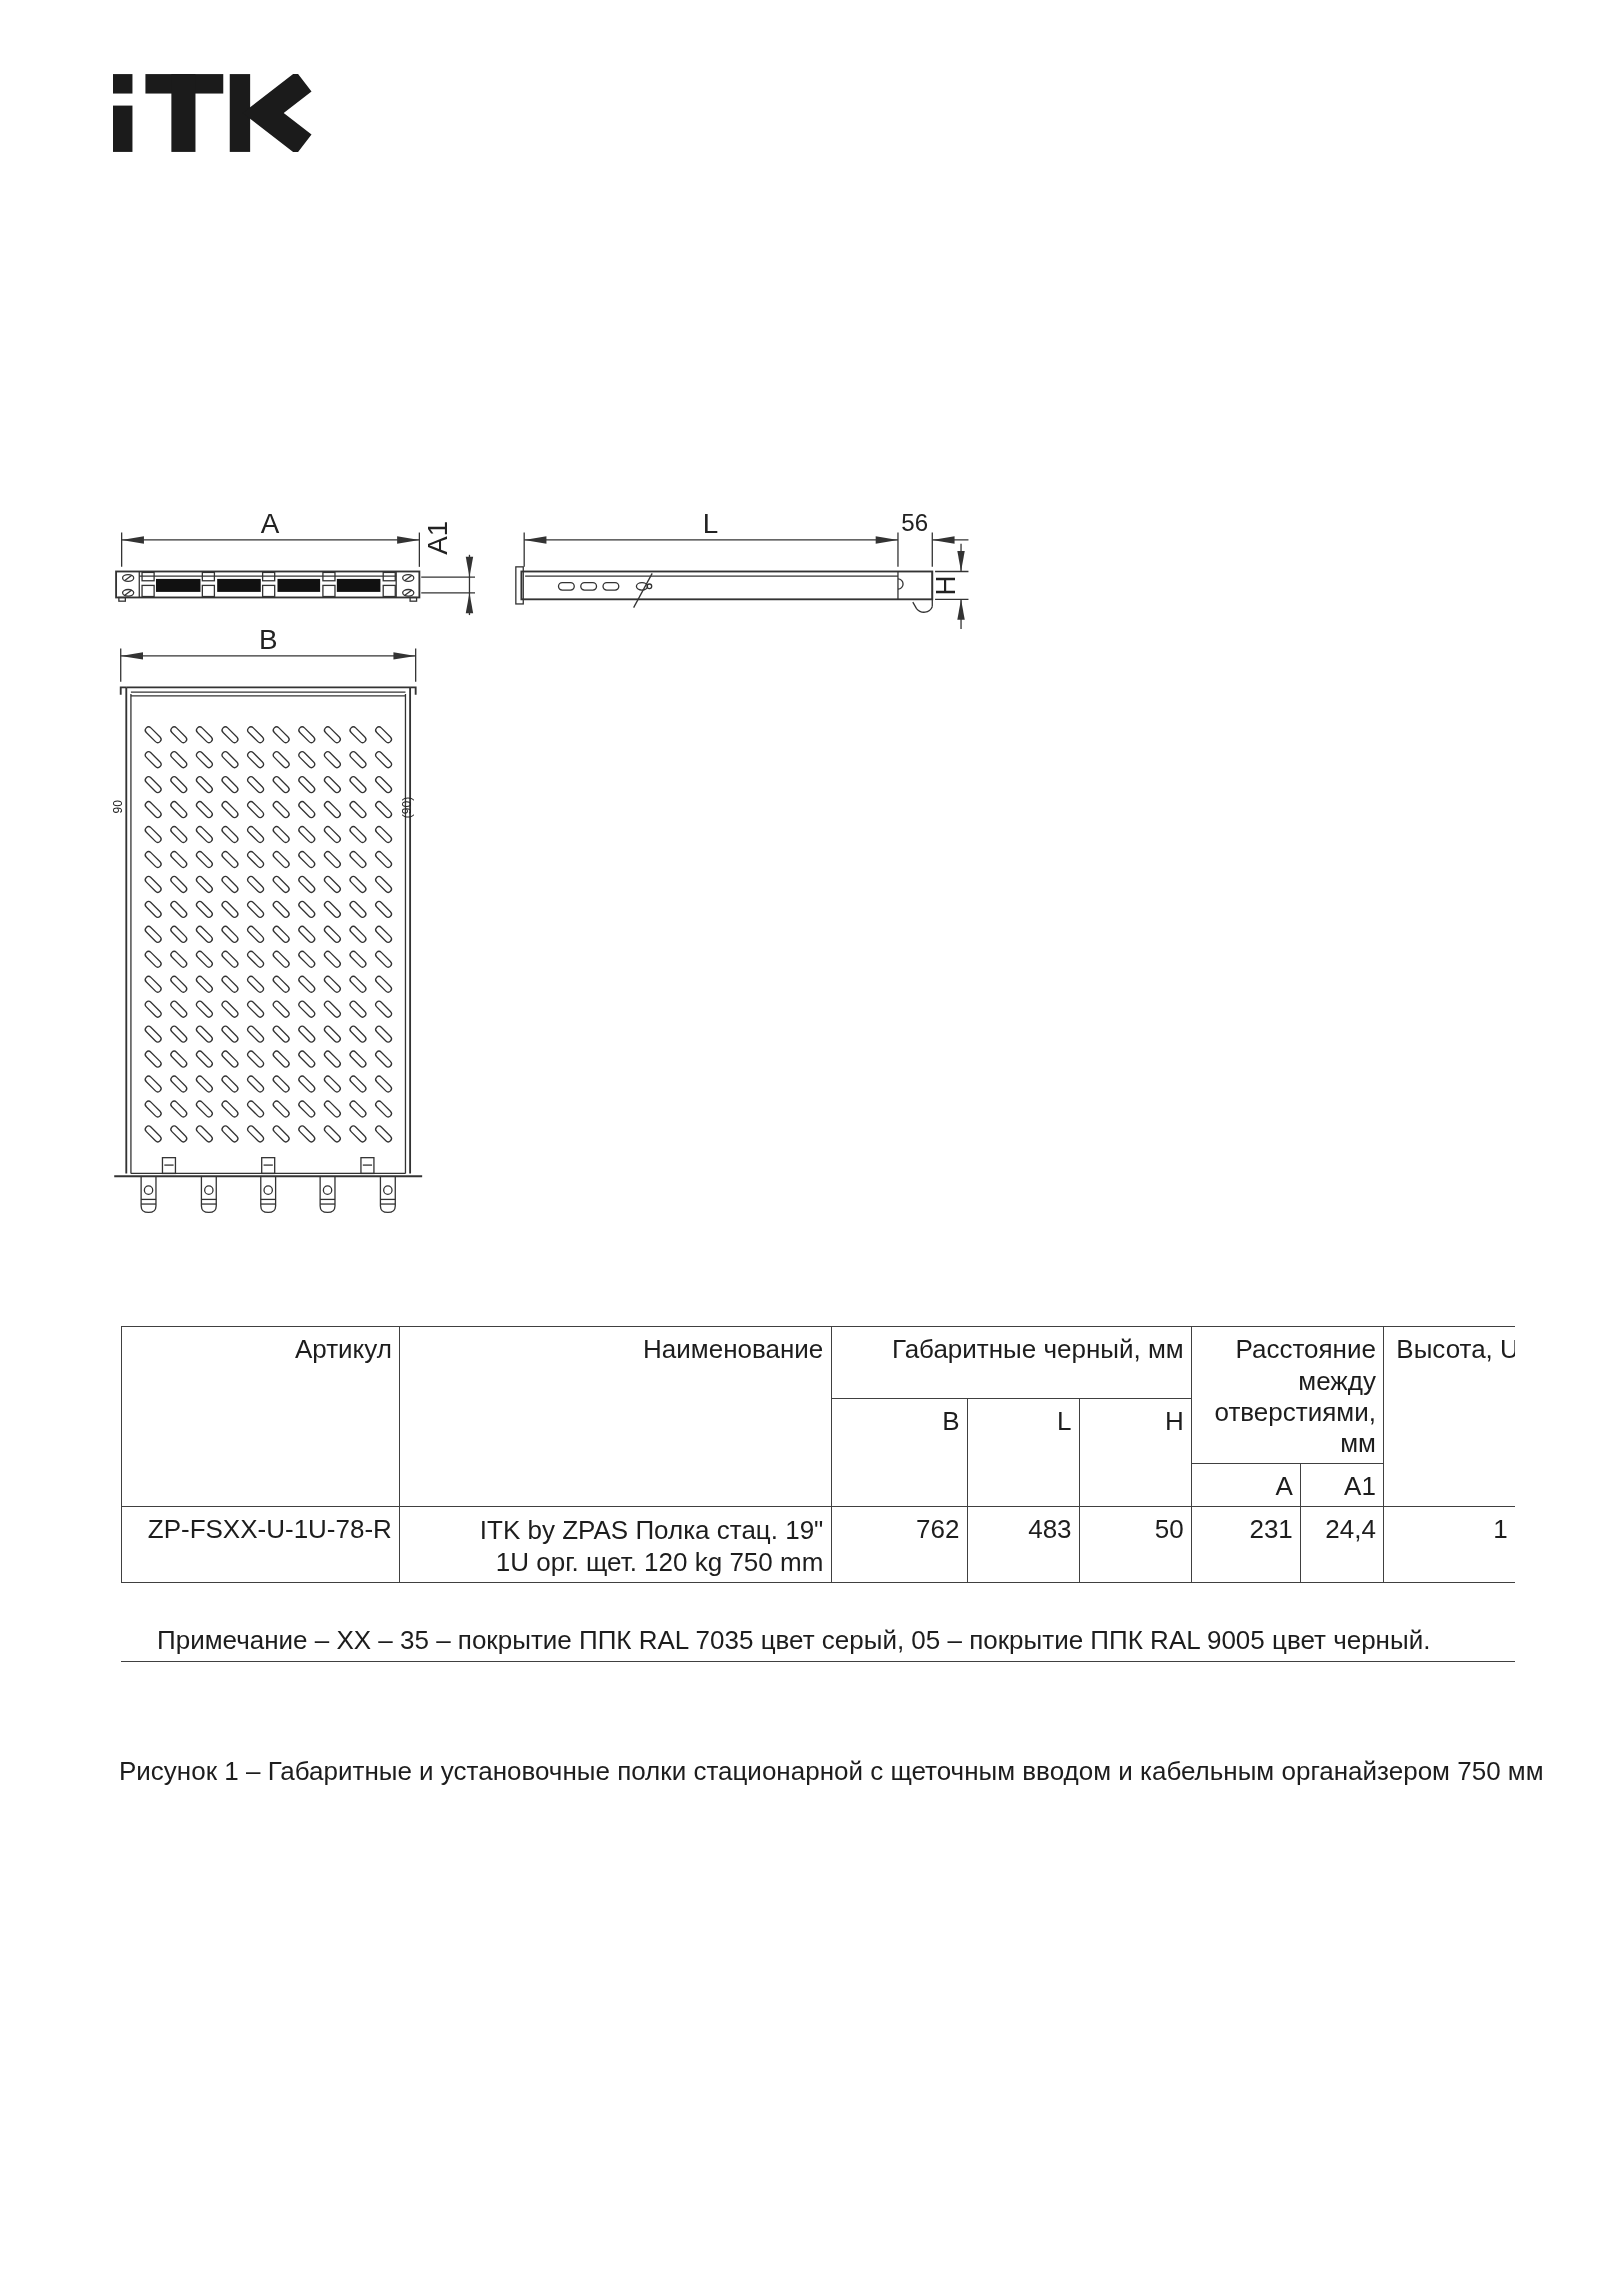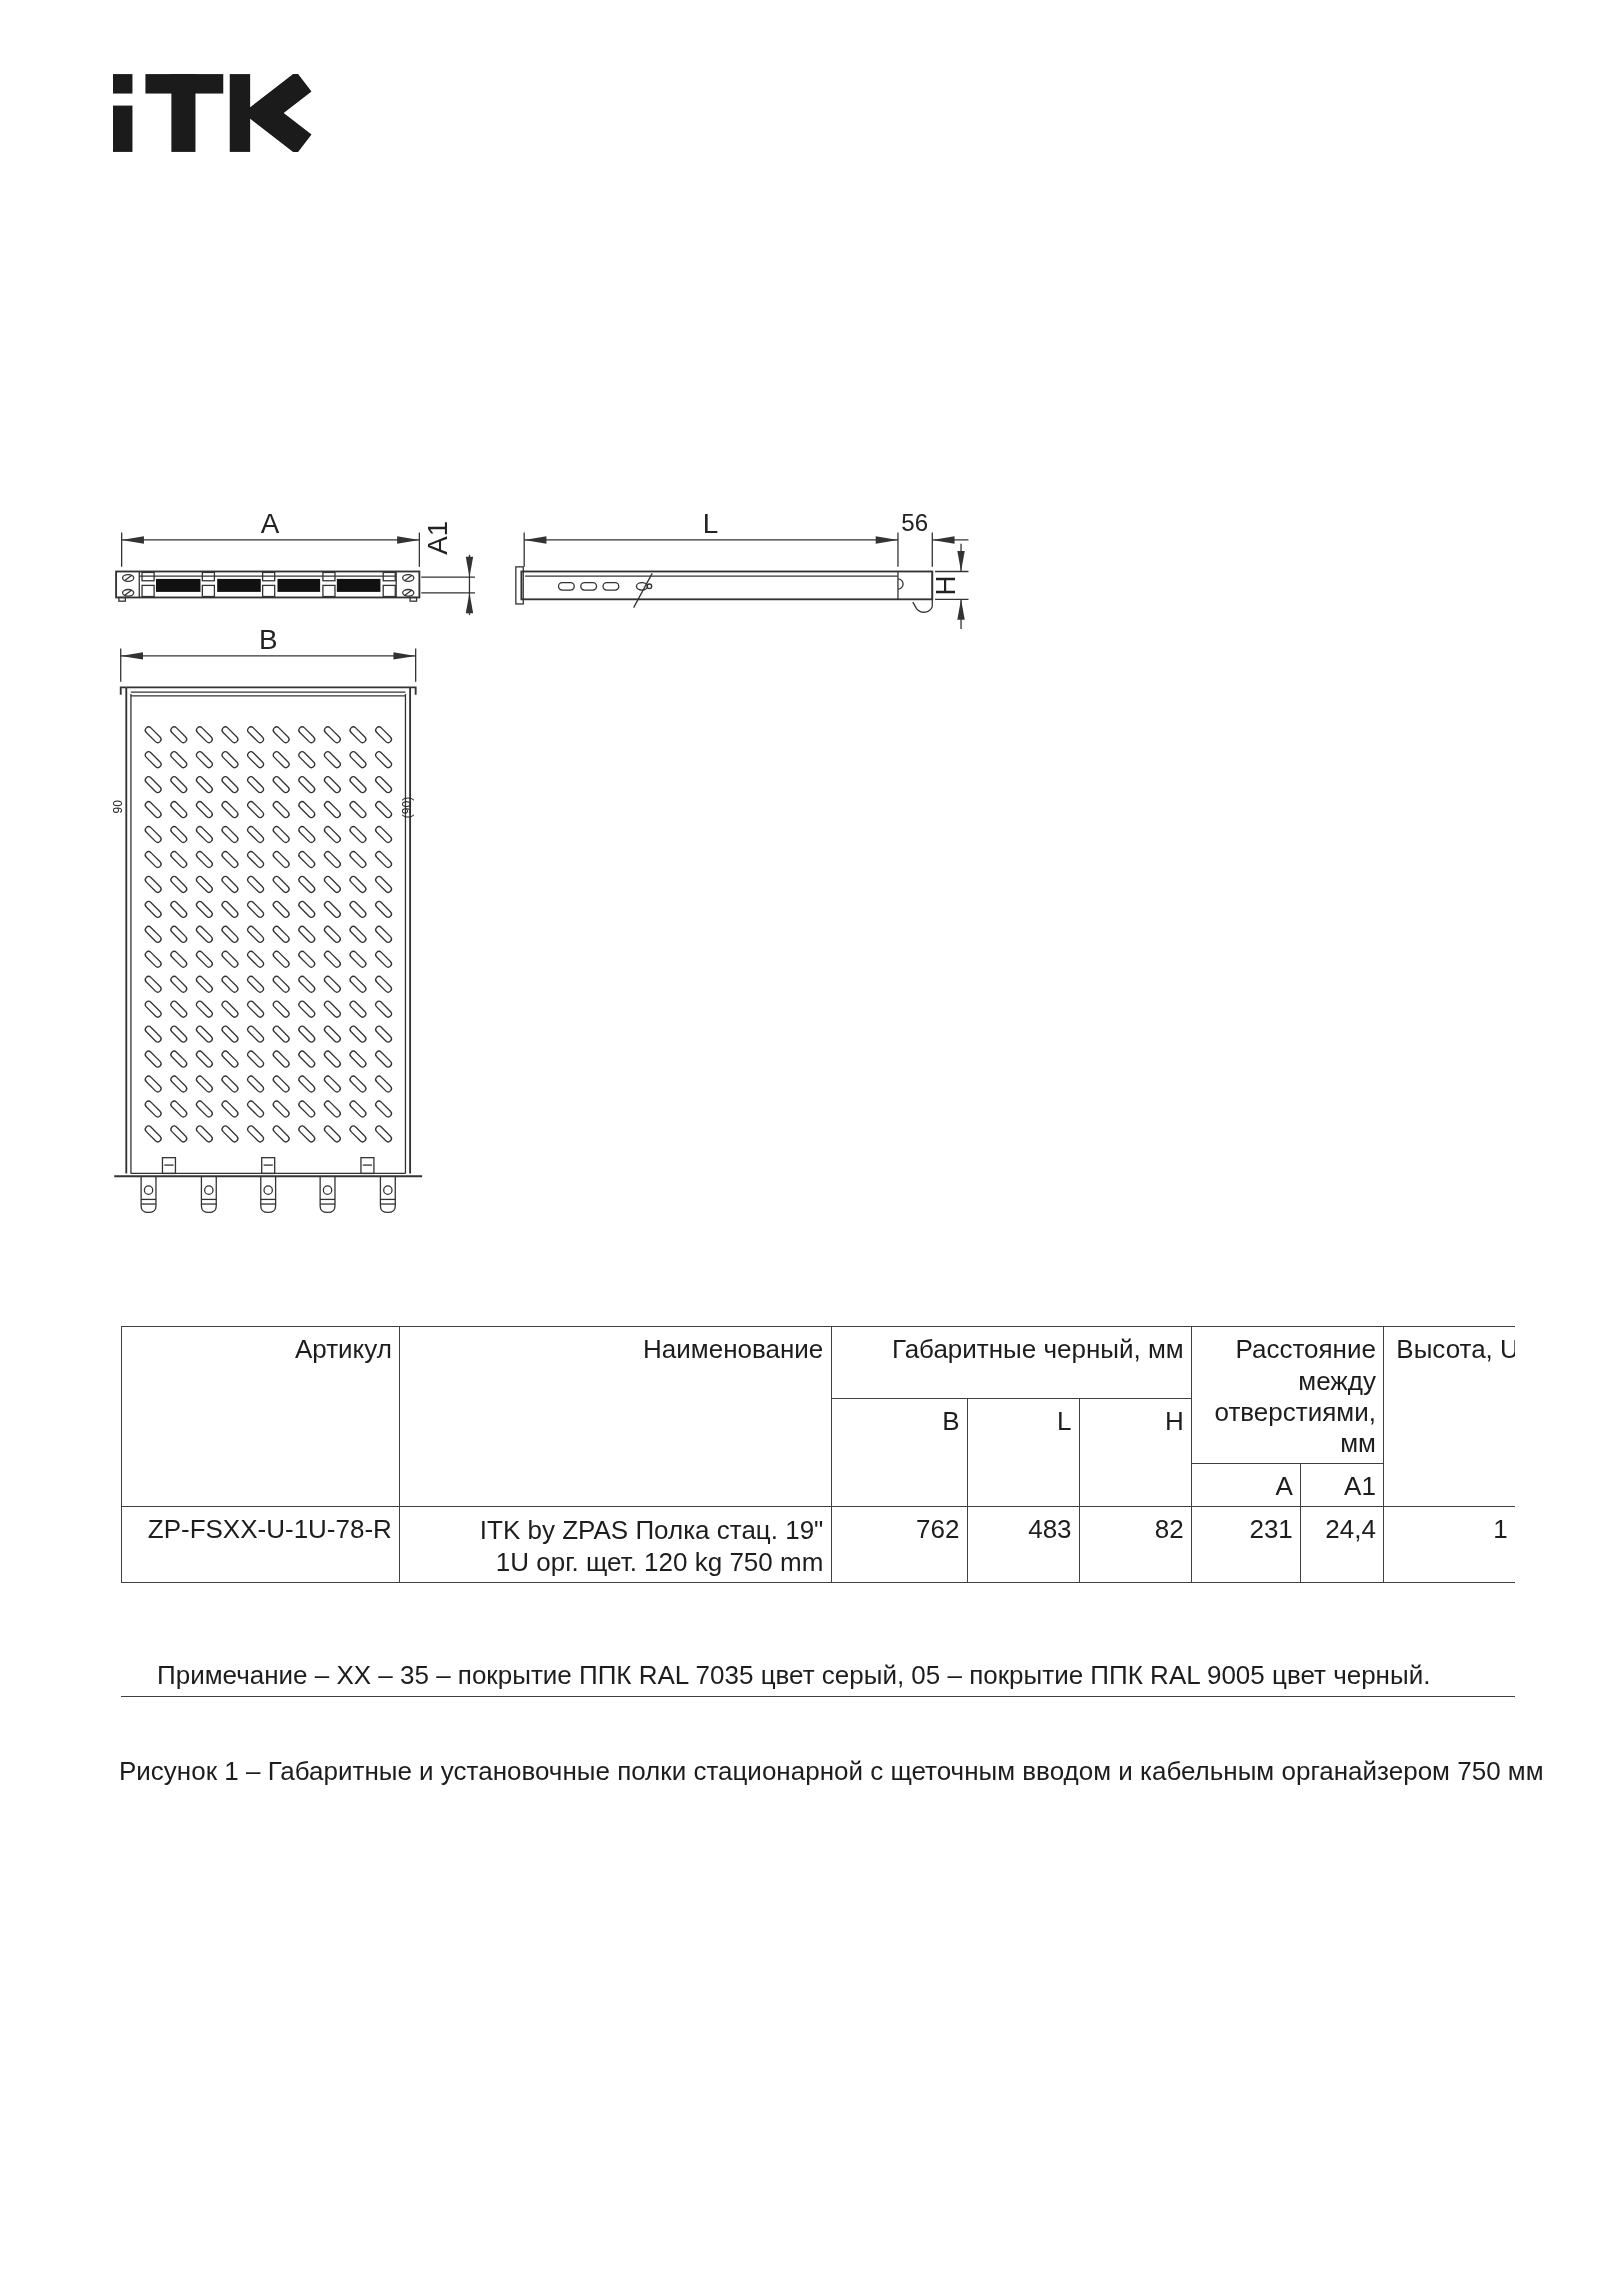--- a/index.html
+++ b/index.html
@@ -26,21 +26,21 @@
   }
   .spec-table td{
     border:1.9px solid #404040;
     vertical-align:top;
     padding:7.4px 7.4px 3.7px 12px;
     overflow:hidden;white-space:nowrap;
   }
   .spec-table td.no-right{border-right:none;}
   .spec-table .name-cell{white-space:normal;line-height:32px;}
   .note-row{
-    position:absolute;left:121px;top:1644px;
+    position:absolute;left:121px;top:1609px;
     width:1394px;height:53px;
     border-bottom:1.9px solid #404040;
     font-size:26px;color:#1d1d1d;
     padding-top:16px;padding-left:36px;
     box-sizing:border-box;white-space:nowrap;overflow:hidden;
   }
   .caption{
     position:absolute;left:119px;top:1756px;width:1484px;
     font-size:26px;color:#1d1d1d;white-space:nowrap;
   }
@@ -414,21 +414,21 @@
       <td>А1</td>
     </tr>
     <tr style="height:69px">
       <td>ZP-FSXX-U-1U-78-R</td>
       <td class="name-cell">
         <span>ITK by ZPAS Полка стац. 19"</span><br>
         <span>1U орг. щет. 120 kg 750 mm</span>
       </td>
       <td>762</td>
       <td>483</td>
-      <td>82</td>
+      <td>50</td>
       <td>231</td>
       <td>24,4</td>
       <td class="no-right">1</td>
     </tr>
   </tbody>
     </table>
 
   <div class="note-row">Примечание – ХХ – 35 – покрытие ППК RAL 7035 цвет серый, 05 – покрытие ППК RAL 9005 цвет черный.</div>
 
   <div class="caption">Рисунок 1 – Габаритные и установочные полки стационарной с щеточным вводом и кабельным органайзером 750 мм</div>

